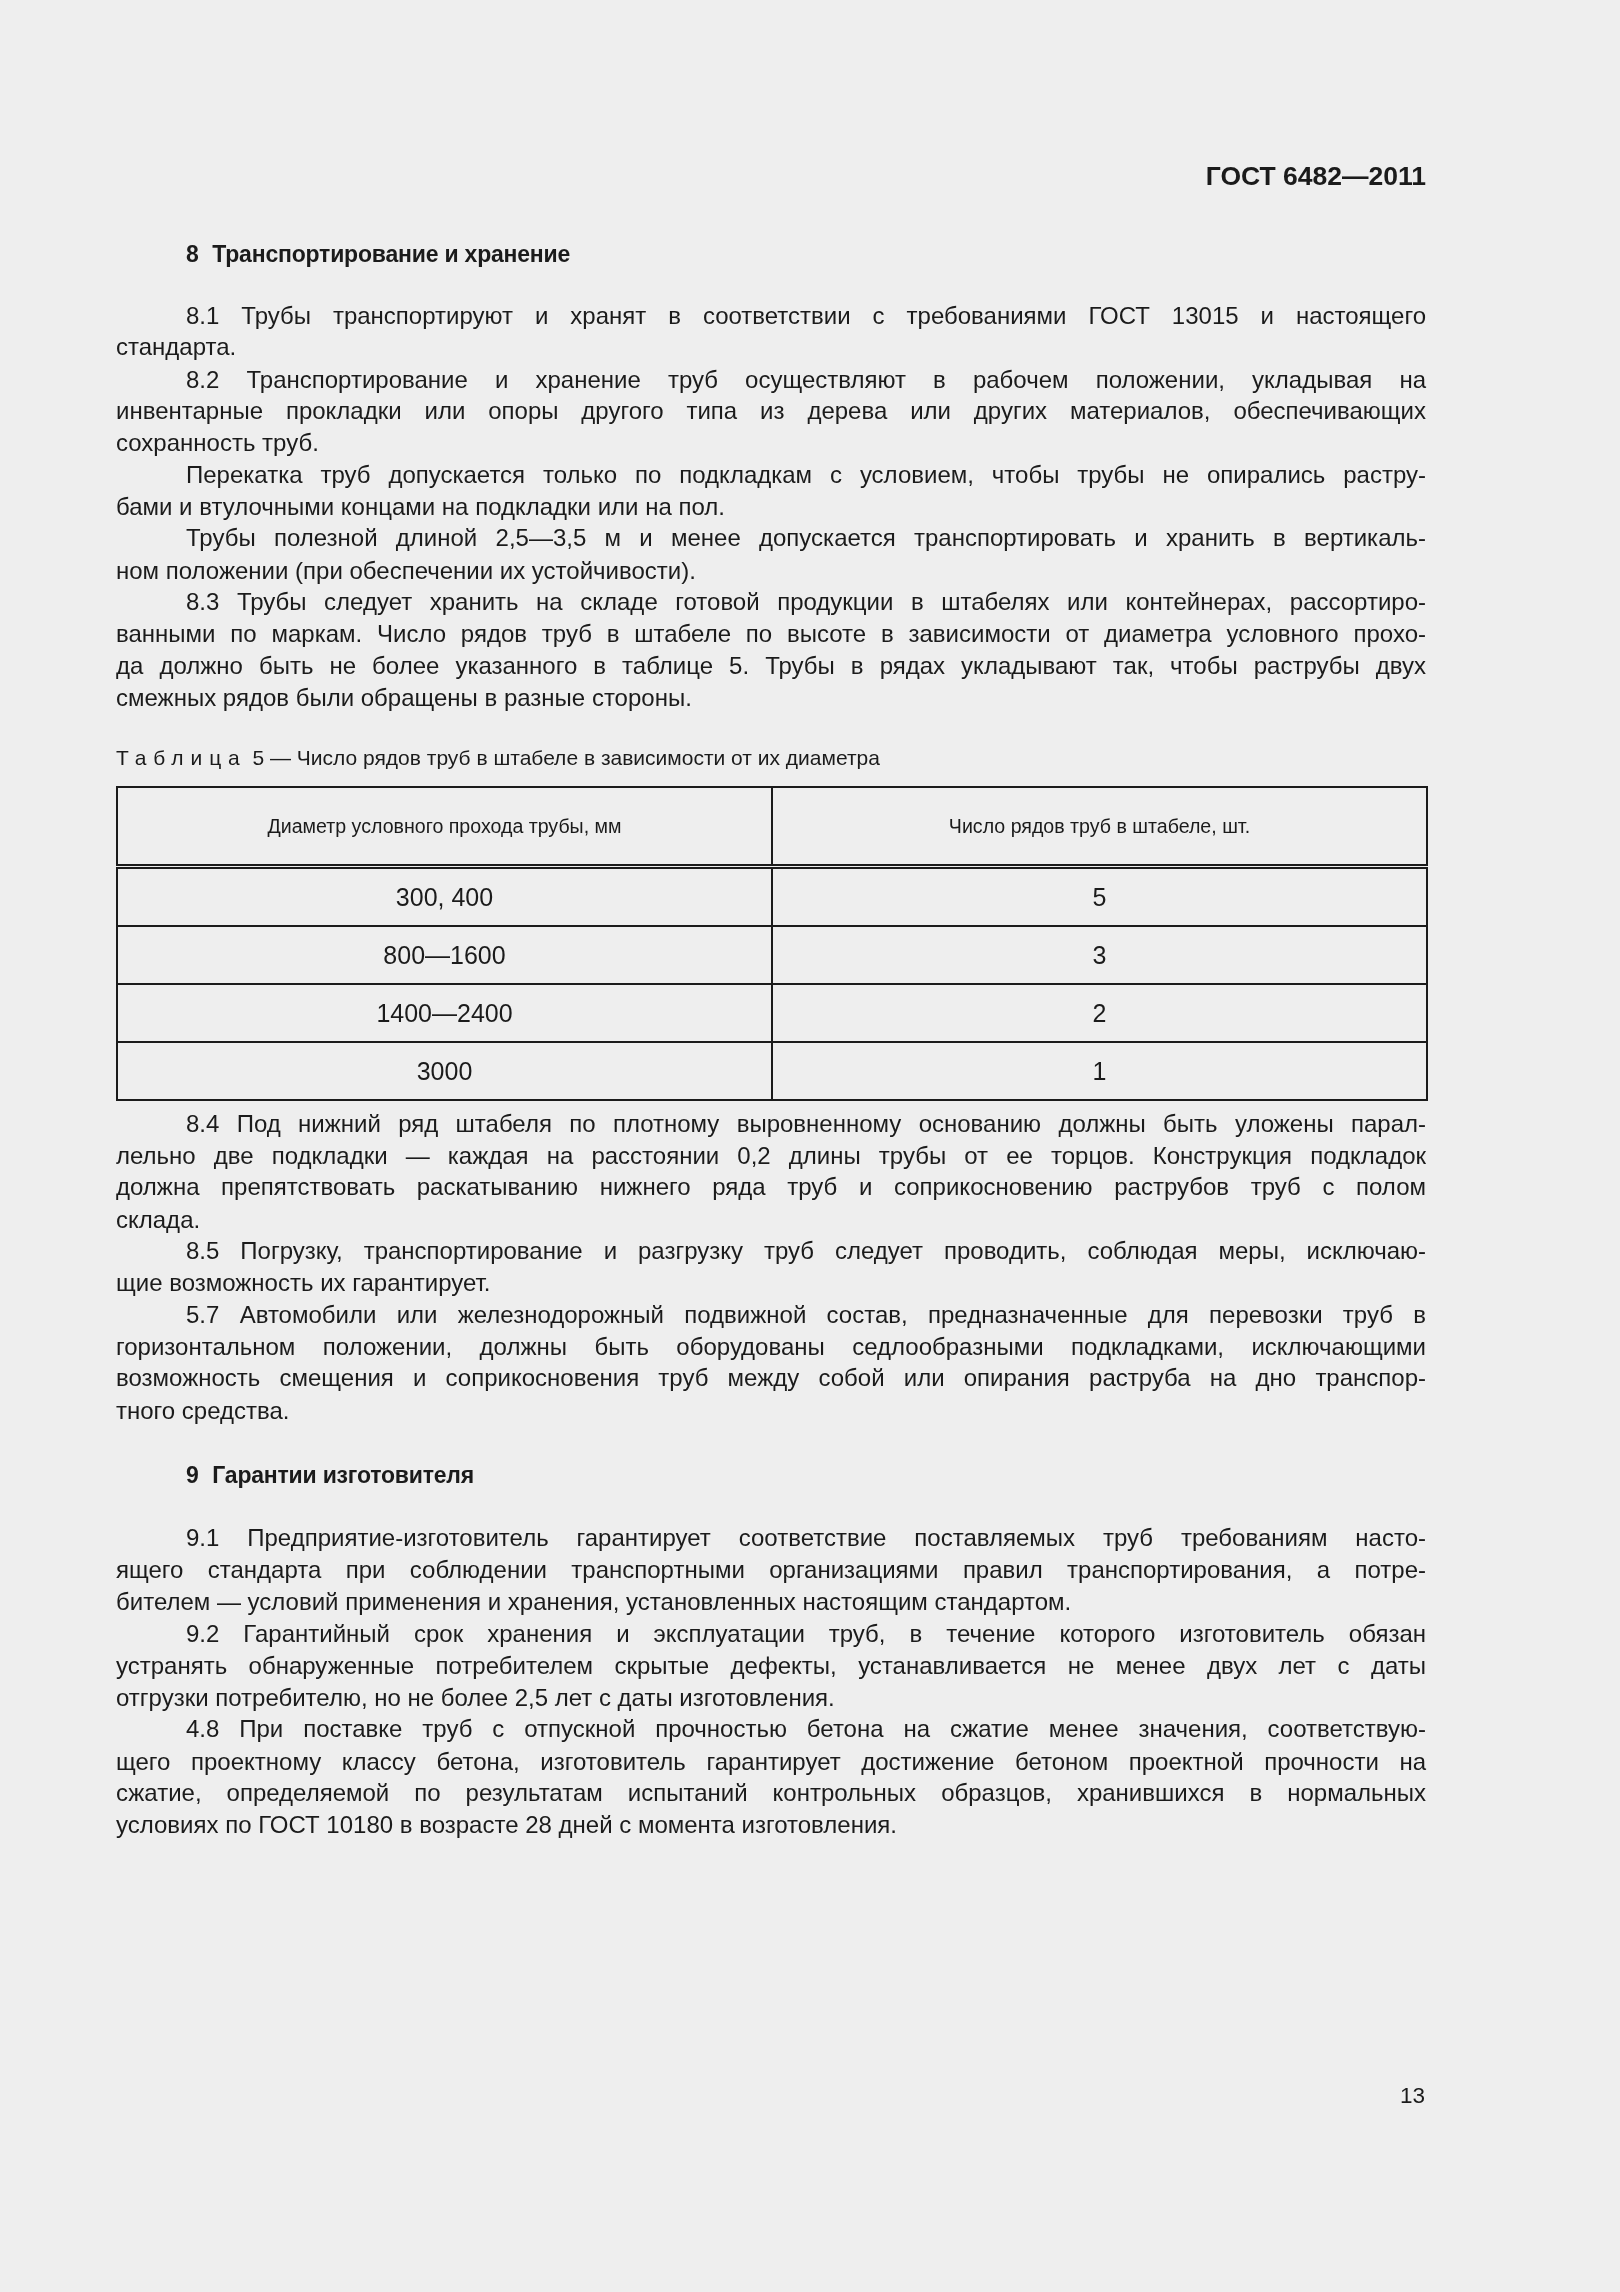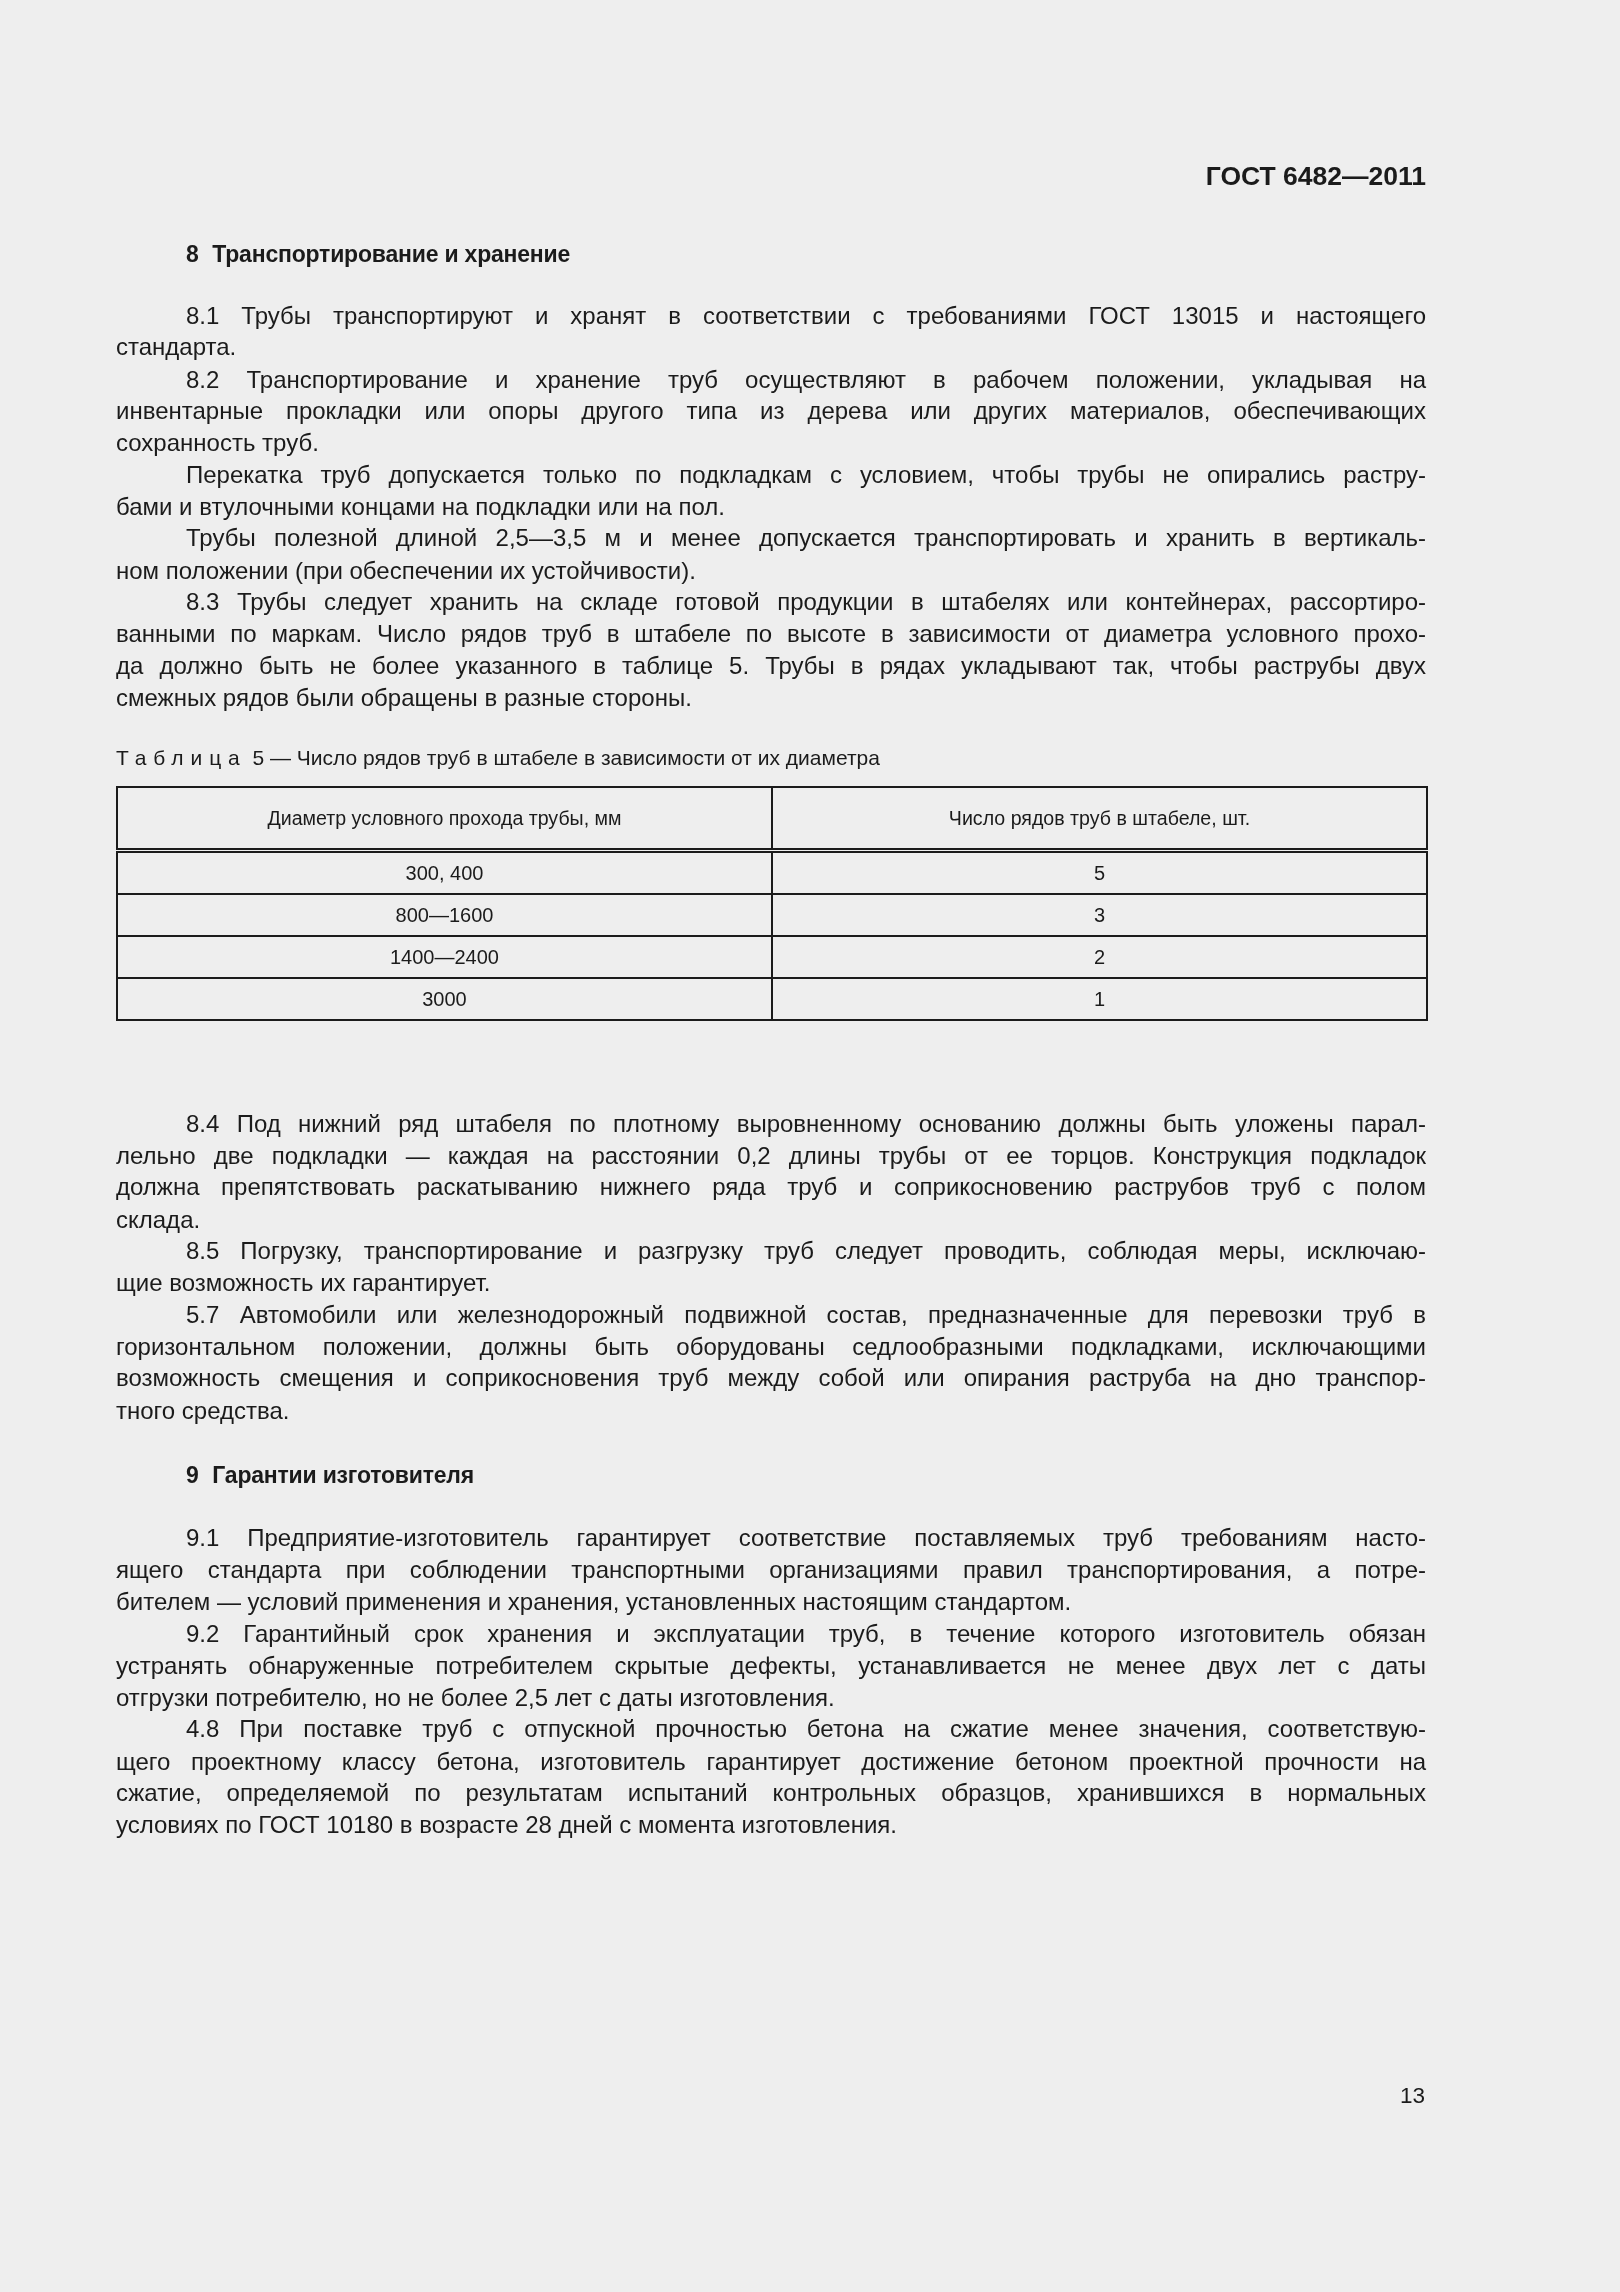--- a/index.html
+++ b/index.html
@@ -28,26 +28,26 @@
   .line.last { text-align-last: left; }
   .caption {
     left: 116px; top: 745px; font-size: 21px; line-height: 25.5px; white-space: nowrap;
   }
   .caption .spaced { letter-spacing: 6.9px; }
   .table {
     position: absolute; left: 116px; top: 786px; width: 1312px;
     border-collapse: collapse; table-layout: fixed;
   }
   .table td, .table th {
-    border: 2px solid #1b1b1b; text-align: center; padding: 0; font-weight: normal;
+    border: 2px solid #1b1b1b; text-align: center; padding: 8px; font-weight: normal;
   }
   .table th { height: 60px; font-size: 19.6px; }
   .table thead tr { border-bottom: 5.9px double #1b1b1b; }
   .table thead th { border-bottom: 5.9px double #1b1b1b; }
-  .table td { font-size: 20px; height: 40px; }
+  .table td { font-size: 25px; height: 40px; }
   .col1 { width: 655px; }
   .page-number { left: 1400px; top: 2082px; font-size: 22.5px; line-height: 27.4px; }
 </style>
 </head>
 <body>
 
 <div class="abs doc-code">ГОСТ 6482—2011</div>
 
 <div class="abs heading" style="top:237px">
   <span class="num">8</span><span>Транспортирование и хранение</span>

